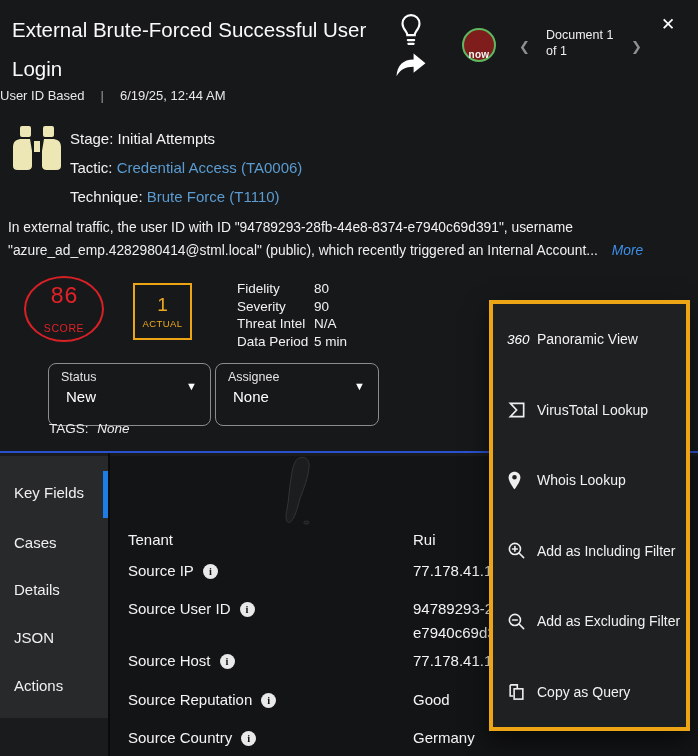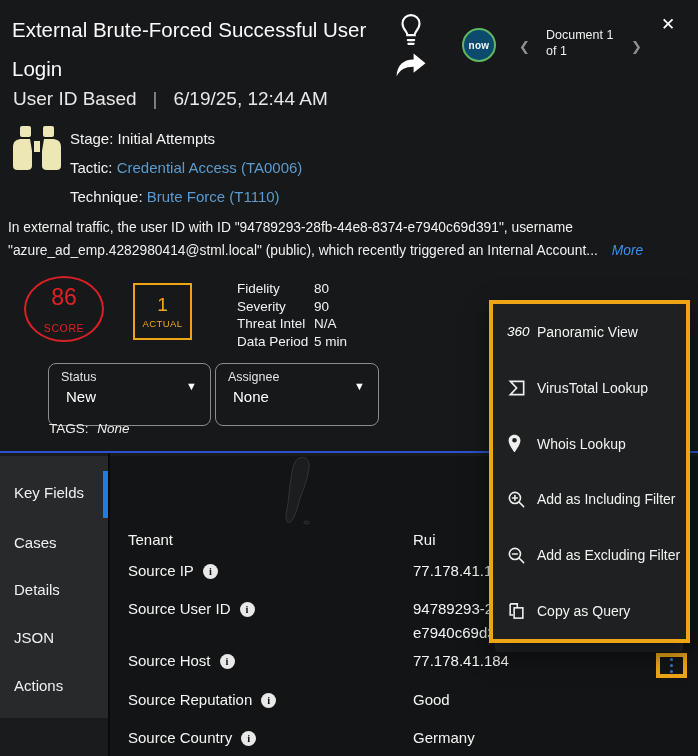--- a/index.html
+++ b/index.html
@@ -2,43 +2,43 @@
 <html><head>
 <meta charset="utf-8">
 <style>
   html,body{margin:0;padding:0;background:#17181a;}
   .app{position:relative;width:698px;height:756px;background:#17181a;overflow:hidden;
        font-family:"Liberation Sans","DejaVu Sans",sans-serif;color:#f1f1f1;}
 
   
   .title{position:absolute;left:12px;top:10px;width:382px;font-size:20.5px;line-height:39px;
          font-weight:400;color:#fafafa;}
-  .meta{position:absolute;left:13px;top:88px;font-size:19px;color:#e8e8e8;display:flex;align-items:center;justify-content:flex-end;}
+  .meta{position:absolute;left:0;top:88px;font-size:13px;color:#e8e8e8;display:flex;align-items:center;justify-content:flex-end;}
   .meta .sep{margin:0 16px;color:#9a9a9a;}
   .bulb{position:absolute;left:398px;top:13px;}
   .share{position:absolute;left:395px;top:53px;}
   .nowlogo{position:absolute;left:462px;top:28px;width:30px;height:30px;border-radius:50%;
-           background:#0c4a6e;border:2px solid #5fb760;display:flex;align-items:center;justify-content:center;
+           background:#7f1d1d;border:2px solid #5fb760;display:flex;align-items:flex-end;justify-content:center;
            font-size:10px;font-weight:700;color:#f4f7f4;letter-spacing:.3px;}
   .chev{position:absolute;top:39px;color:#8f8f8f;font-size:13px;cursor:default;}
   .chev.l{left:519px}.chev.r{left:631px}
   .docnav{position:absolute;left:546px;top:27px;width:74px;font-size:12.5px;line-height:16px;color:#f0f0f0;}
   .close{position:absolute;left:661px;top:14px;font-size:17px;font-weight:700;color:#fff;}
 
   
   .binoc{position:absolute;left:10px;top:126px;}
   .stageline{position:absolute;left:70px;font-size:15px;line-height:20px;color:#f2f2f2;}
   .stageline a{color:#5b9bd0;text-decoration:none;}
   .desc{position:absolute;left:8px;top:217px;font-size:13.8px;line-height:22.5px;color:#f0f0f0;white-space:nowrap;}
   .desc .more{color:#3d8fea;margin-left:14px;font-style:italic;}
 
   
   .scorecirc{position:absolute;left:24px;top:276px;width:76px;height:62px;border:2px solid #d92026;
              border-radius:50%;display:flex;flex-direction:column;align-items:center;justify-content:center;color:#e02227;}
-  .scorecirc .v{font-size:23px;line-height:24px;}
+  .scorecirc .v{font-size:23px;line-height:24px;font-family:Liberation Mono, monospace;}
   .scorecirc .l{font-size:10.5px;letter-spacing:.6px;margin-top:13px;}
   .actualbox{position:absolute;left:133px;top:283px;width:55px;height:53px;border:2px solid #eda516;
              display:flex;flex-direction:column;align-items:center;justify-content:center;color:#f0a91c;}
   .actualbox .v{font-size:19px;line-height:20px;}
   .actualbox .l{font-size:9.5px;letter-spacing:.4px;margin-top:3px;}
   .metrics{position:absolute;left:225px;top:280px;font-size:13.5px;line-height:17.5px;margin-left:12px;}
   .metrics .row{display:flex;}
   .metrics .ml{width:77px;}
   
   .dd{position:absolute;top:363px;height:63px;border:1px solid #8c8c8c;border-radius:8px;box-sizing:border-box;background:transparent;}
@@ -68,21 +68,21 @@
   .info::before{content:"i";font-family:"Liberation Serif",serif;}
 
   .kebab-high{position:absolute;left:546px;top:197px;width:23px;height:17px;border:4px solid #eda516;
               display:flex;align-items:center;justify-content:center;z-index:5;}
   .kebab{display:flex;flex-direction:column;gap:2.5px;}
   .kebab i{width:3.5px;height:3.5px;border-radius:50%;background:#2e7de0;display:block;}
 
   
   .menushadow{position:absolute;left:495px;top:641px;width:188px;height:11px;background:#232527;z-index:8;
               border-radius:0 0 4px 4px;}
-  .menu{position:absolute;left:489px;top:300px;width:201px;height:343px;box-sizing:border-box;
+  .menu{position:absolute;left:489px;top:300px;width:201px;height:431px;box-sizing:border-box;
         border:4px solid #eda516;background:#1e2021;z-index:10;display:flex;flex-direction:column;
         box-shadow:0 10px 22px rgba(0,0,0,.55);}
   .mi{flex:1;display:flex;align-items:center;padding-left:14px;font-size:14px;color:#f2f2f2;cursor:pointer;}
   .mi .ic{width:30px;display:flex;align-items:center;justify-content:flex-start;flex:none;}
   .ic360{font-style:italic;font-size:13.5px;color:#fff;white-space:nowrap;}
 </style>
 </head>
 <body>
 
 <div class="app">

